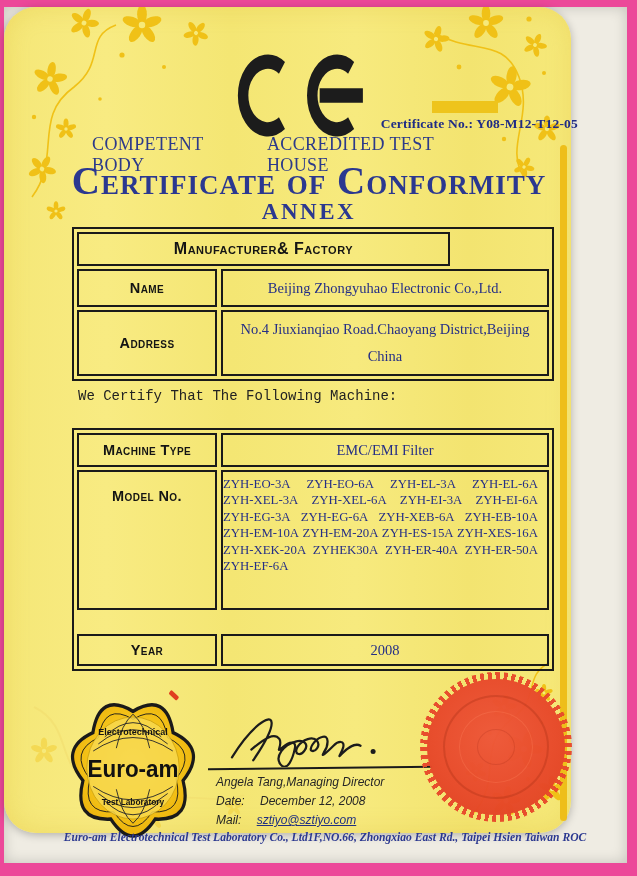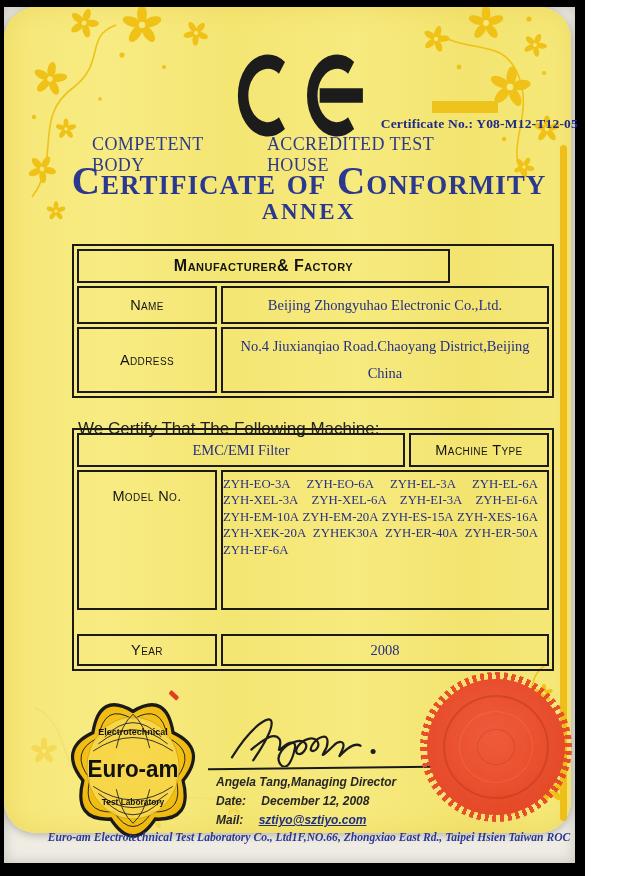--- a/index.html
+++ b/index.html
@@ -1,72 +1,72 @@
 <!DOCTYPE html>
 <html><head>
 <meta charset="utf-8">
 <style>
   html,body{margin:0;padding:0;}
   body{width:637px;height:876px;overflow:hidden;font-family:"Liberation Sans",sans-serif;}
-  .scan{position:relative;width:585px;height:876px;background:#000000;}
+  .scan{position:relative;width:637px;height:876px;background:#ec4899;}
   .mat{position:absolute;left:4px;top:7px;right:10px;bottom:13px;background:#efece3;
        box-shadow:inset 0 0 14px rgba(0,0,0,.18);}
   .paper{position:absolute;left:40px;top:27px;width:567px;height:826px;border-radius:32px;
        background:linear-gradient(90deg,#f5e777,#f8eb82 18%,#f4e673 40%,#f7ea7e 62%,#f3e470 82%,#f6e97a);
        box-shadow:0 2px 8px rgba(0,0,0,.25), inset 0 0 24px rgba(214,176,40,.25);}
   .deco{position:absolute;inset:0;width:100%;height:100%;pointer-events:none;}
   .gold-bar{position:absolute;left:428px;top:94px;width:66px;height:12px;background:#eec41c;}
   .ce{position:absolute;left:228px;top:42px;width:142px;height:93px;}
   .ce path{stroke:#1c1c1c;stroke-width:17;fill:none;}
   .cert-no{position:absolute;left:340px;top:109px;width:234px;text-align:right;
        font-family:"Liberation Serif",serif;font-weight:bold;font-size:13.5px;color:#1f2c86;letter-spacing:.2px;}
   .cb-line{position:absolute;left:88px;top:127px;width:370px;display:flex;justify-content:center;gap:34px;
        font-family:"Liberation Serif",serif;font-size:18px;color:#2c3a8a;letter-spacing:.4px;}
   .title{position:absolute;left:20px;top:151px;width:570px;text-align:center;
        font-family:"Liberation Serif",serif;font-variant:small-caps;font-weight:600;font-size:39px;
        color:#2b3890;letter-spacing:1px;}
   .annex{position:absolute;left:20px;top:192px;width:570px;text-align:center;
        font-family:"Liberation Serif",serif;font-weight:600;font-size:23px;color:#2b3890;letter-spacing:2.5px;}
   .tframe{position:absolute;left:68px;width:482px;border:2px solid #1a1a1a;padding:3px;
        display:flex;flex-direction:column;gap:3px;box-sizing:border-box;}
-  .t1{top:237px;}
+  .t1{top:220px;}
   .t2{top:421px;}
   .trow{display:flex;gap:4px;}
   .tcell{border:2px solid #1a1a1a;display:flex;align-items:center;justify-content:center;box-sizing:border-box;}
   .thead{width:79%;height:34px;font-weight:bold;font-size:16px;font-variant:small-caps;color:#141414;letter-spacing:.5px;}
-  .lcell{width:140px;flex:none;font-weight:normal;font-size:14.5px;font-variant:small-caps;color:#141414;letter-spacing:.4px;}
+  .lcell{width:140px;flex:none;font-weight:bold;font-size:14.5px;font-variant:small-caps;color:#141414;letter-spacing:.4px;}
   .vcell{flex:1;font-family:"Liberation Serif",serif;font-size:14.5px;color:#252f86;}
   .h34{height:34px;}.h38{height:38px;}.h32{height:32px;margin-top:21px;}
   .h66{height:66px;border-radius:27px;}
   .vcol{flex-direction:column;justify-content:space-evenly;}
   .hmodel{height:140px;text-align:center;}
   .ltop{align-items:flex-start;padding-top:16px;}
   .models{display:block;padding:4px 9px 2px 0;font-size:12.8px;line-height:16.4px;}
   .mline{display:flex;justify-content:space-between;}
   .mline.last{justify-content:flex-start;}
-  .certify{position:absolute;left:74px;top:412px;font-family:Liberation Sans, sans-serif;
-       font-size:17px;color:#222;}
+  .certify{position:absolute;left:74px;top:381px;font-family:Liberation Mono, monospace;
+       font-size:14px;color:#222;}
   .badge{position:absolute;left:52px;top:676px;width:154px;height:170px;}
   .sig{position:absolute;left:218px;top:702px;width:192px;height:58px;}
   .sig path{stroke:#1c1c1c;stroke-width:2.3;fill:none;stroke-linecap:round;}
   .sig-line{position:absolute;left:204px;top:760px;width:224px;height:2px;background:#1a1a1a;transform:rotate(-0.6deg);}
-  .sig-text{position:absolute;left:212px;top:766px;font-weight:bold;font-style:italic;
+  .sig-text{position:absolute;left:212px;top:766px;font-weight:normal;font-style:italic;
        font-size:12px;color:#262626;line-height:19px;}
   .sig-text .lbl{display:inline-block;}
   .sig-text .val{display:inline-block;margin-left:12px;}
   .mail-val{color:#203080;text-decoration:underline;text-align:right;}
   .seal{position:absolute;left:416px;top:665px;width:152px;height:150px;border-radius:50%;opacity:.97;
        background:repeating-conic-gradient(#e84a2b 0deg 3.1deg, rgba(232,74,43,0) 3.1deg 6.2deg);}
   .seal-inner{position:absolute;inset:7px;border-radius:50%;
        background:radial-gradient(circle at 48% 42%, #ee573a 0%, #e84a2b 55%, #df3f20 100%);}
   .seal-ring{position:absolute;border-radius:50%;}
   .r1{inset:16px;border:2px solid rgba(160,38,16,.30);}
   .r2{inset:32px;border:1.5px solid rgba(255,128,96,.30);}
   .r3{inset:50px;border:1.5px solid rgba(160,38,16,.22);}
-  .footer{position:absolute;left:22px;top:824px;width:566px;display:flex;justify-content:center;
+  .footer{position:absolute;left:38px;top:824px;width:566px;display:flex;justify-content:center;
        font-family:"Liberation Serif",serif;font-weight:bold;font-style:italic;font-size:11.6px;color:#2b3890;white-space:nowrap;}
 </style>
 </head>
 <body>
 
 <div class="scan">
   <div class="mat">
     <div class="paper" style="left:0;top:0;">
 
       <svg class="deco" viewBox="0 0 567 826">
@@ -171,37 +171,43 @@
             <div>No.4 Jiuxianqiao Road.Chaoyang District,Beijing</div>
             <div>China</div>
           </div>
         </div>
       </div>
 
       <div class="certify">We Certify That The Following Machine:</div>
 
       <div class="tframe t2">
         <div class="trow h34">
+          <div class="tcell lcell">Machine Type</div>
           <div class="tcell vcell">EMC/EMI Filter</div>
-          <div class="tcell lcell">Machine Type</div>
         </div>
         <div class="trow hmodel">
           <div class="tcell lcell ltop">Model No.</div>
           <div class="tcell vcell models">
             <div class="mline">
               <span>ZYH-EO-3A</span>
               <span>ZYH-EO-6A</span>
               <span>ZYH-EL-3A</span>
               <span>ZYH-EL-6A</span>
             </div>
             <div class="mline">
               <span>ZYH-XEL-3A</span>
               <span>ZYH-XEL-6A</span>
               <span>ZYH-EI-3A</span>
               <span>ZYH-EI-6A</span>
+            </div>
+            <div class="mline">
+              <span>ZYH-EG-3A</span>
+              <span>ZYH-EG-6A</span>
+              <span>ZYH-XEB-6A</span>
+              <span>ZYH-EB-10A</span>
             </div>
             <div class="mline">
               <span>ZYH-EM-10A</span>
               <span>ZYH-EM-20A</span>
               <span>ZYH-ES-15A</span>
               <span>ZYH-XES-16A</span>
             </div>
             <div class="mline">
               <span>ZYH-XEK-20A</span>
               <span>ZYHEK30A</span>

